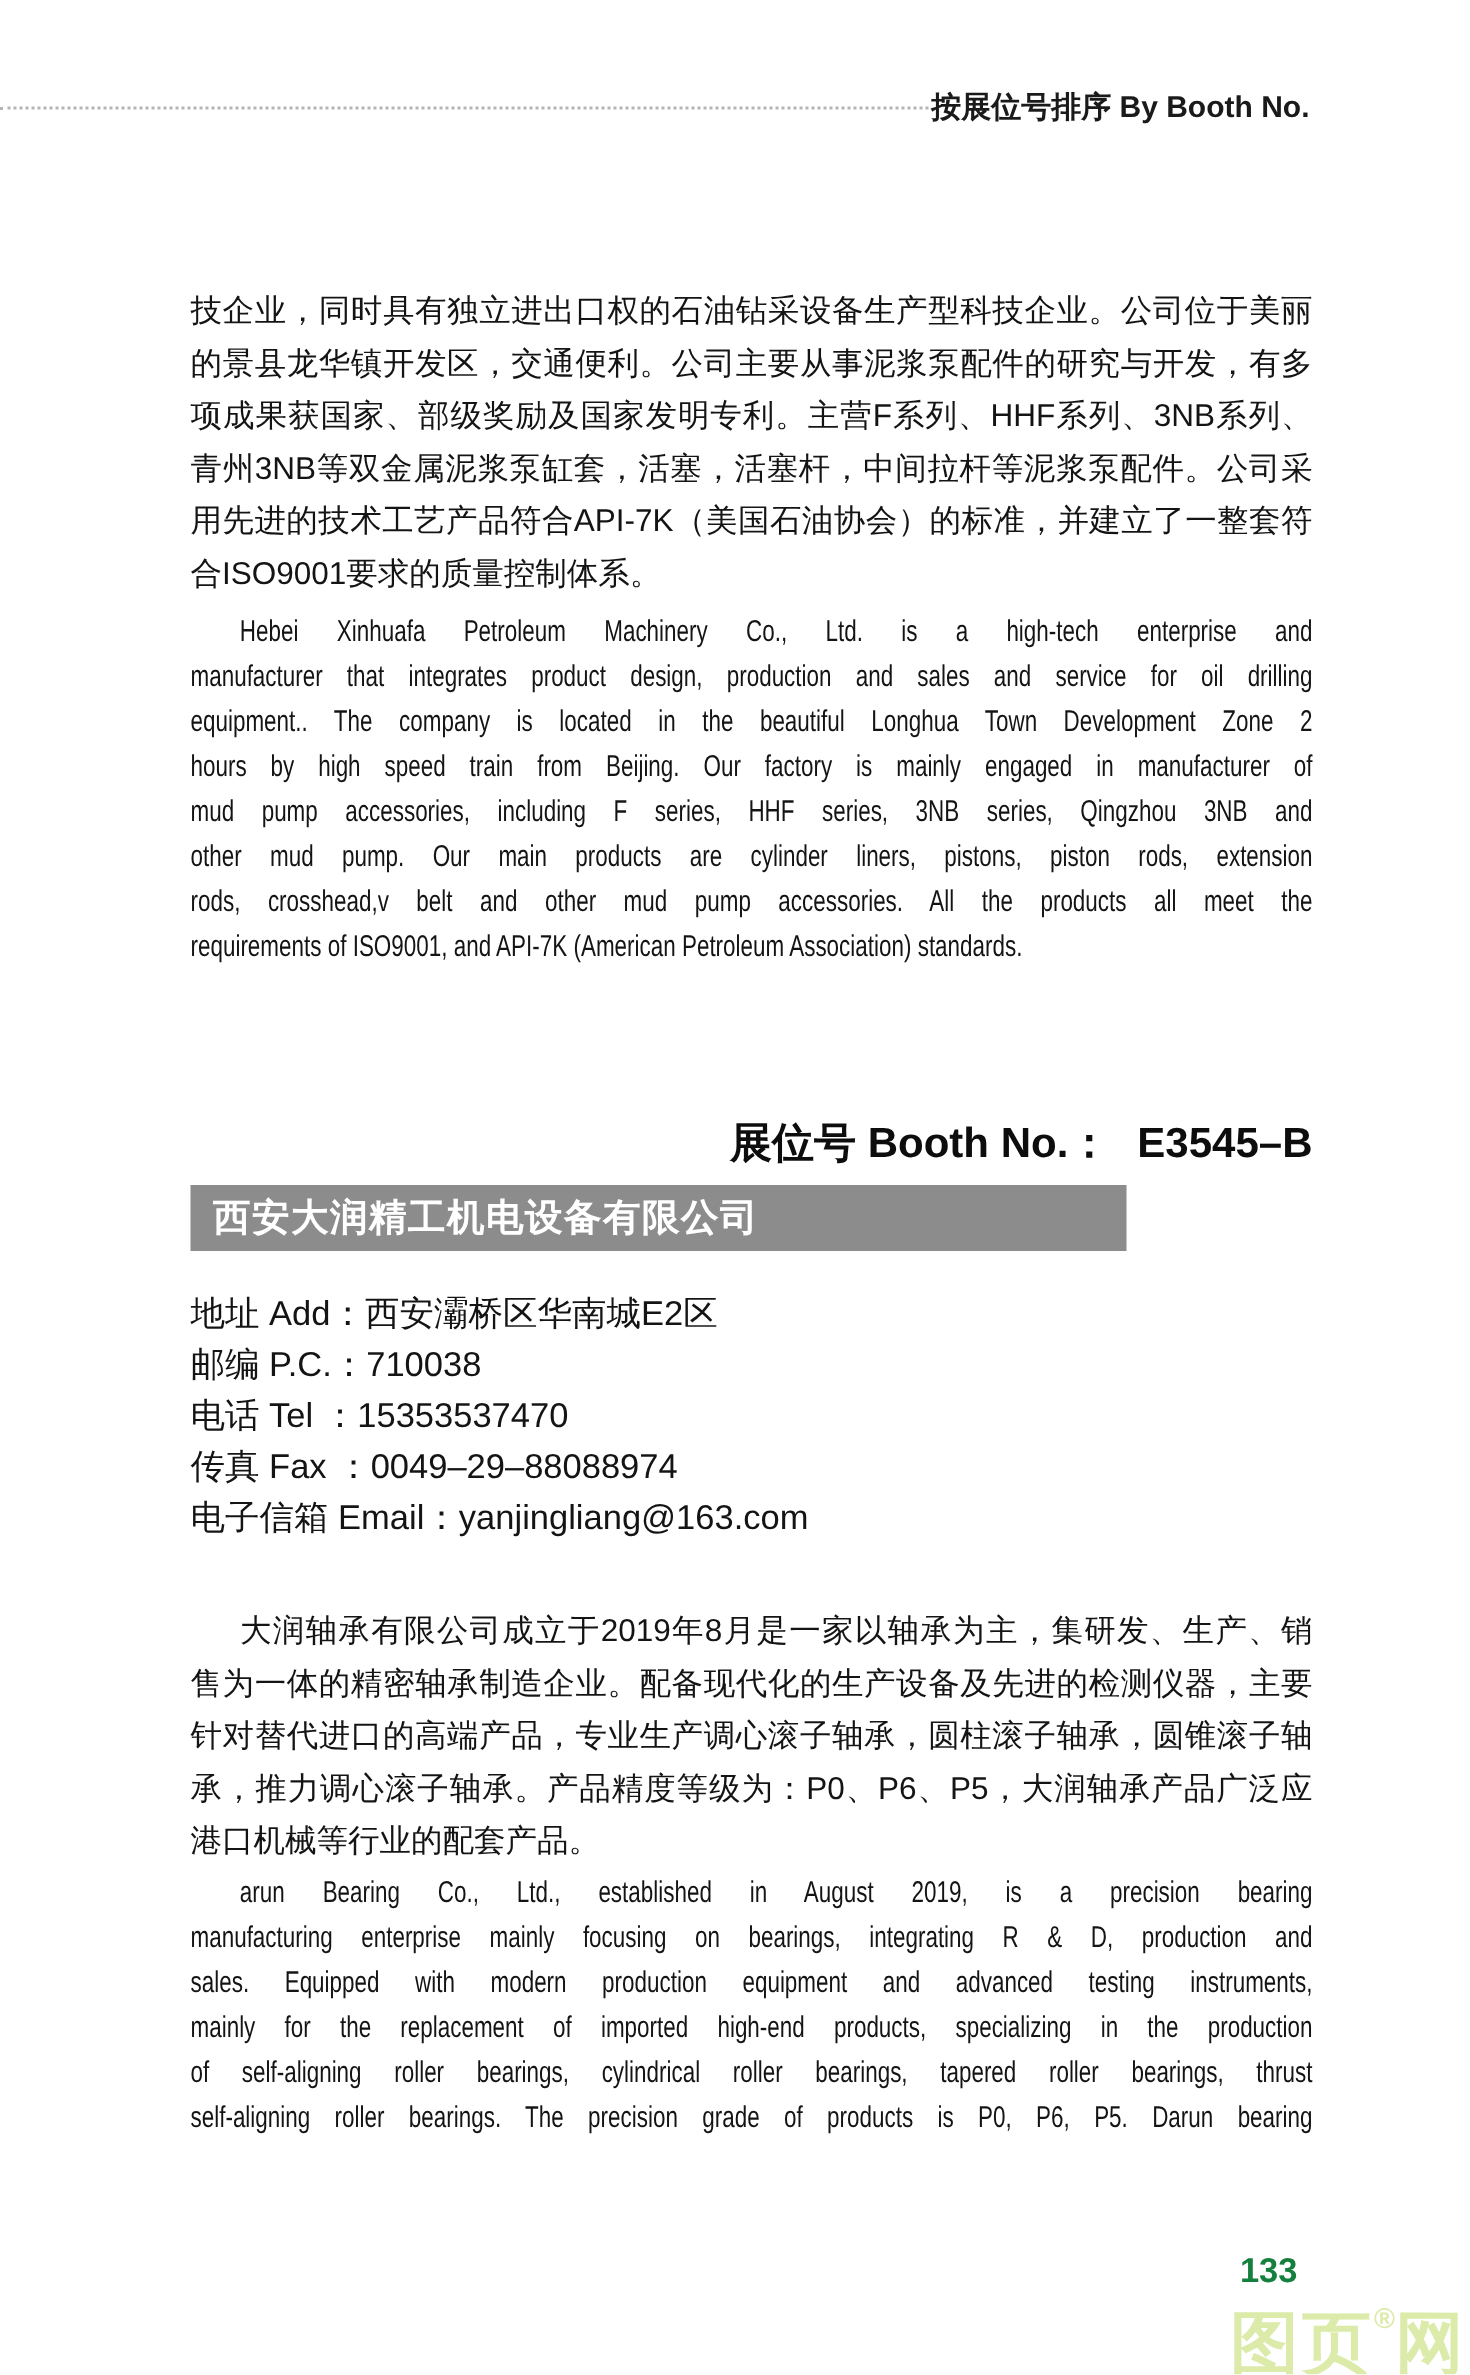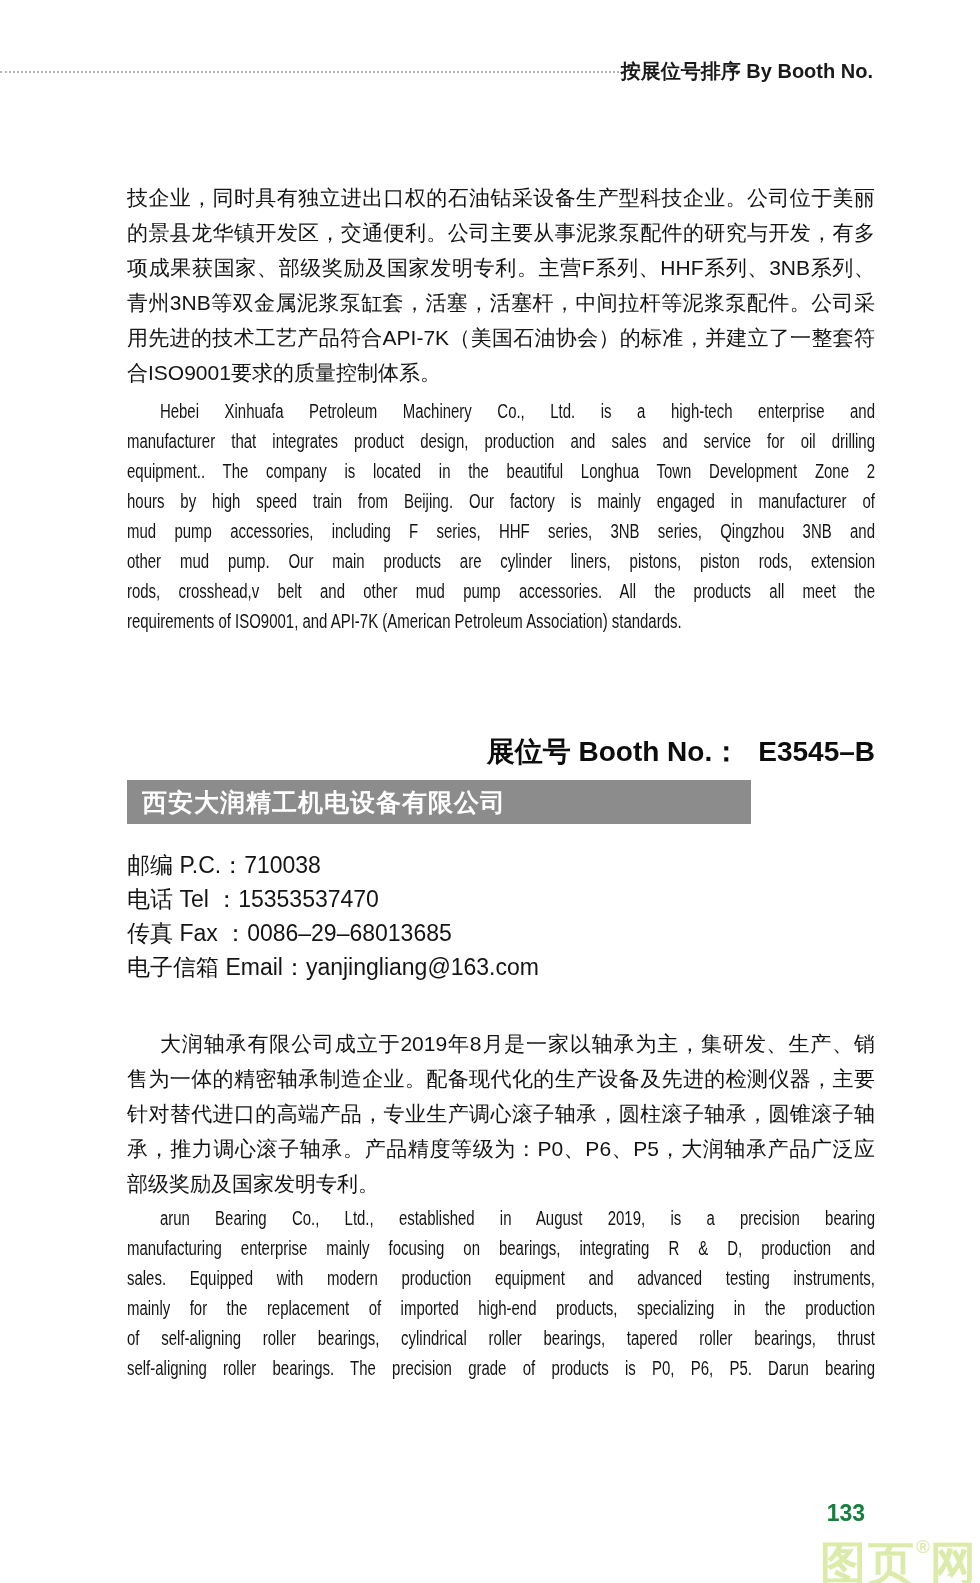--- a/index.html
+++ b/index.html
@@ -14,21 +14,21 @@
   }
   
   .header {
     position:absolute; top:58px; left:0; right:107px;
     display:flex; align-items:center; gap:2px;
   }
   .header-rule { flex:1; height:0; border-top:2px dotted #b5b5b5; }
   .header-text { font-size:20px; font-weight:600; white-space:nowrap; color:#1a1a1a; }
 
   
-  .content { position:absolute; left:127px; top:180px; width:748px; }
+  .content { position:absolute; left:127px; top:190px; width:748px; }
 
   .para .jline { text-align:justify; text-align-last:justify; }
   .para .jline.last { text-align-last:left; }
 
   .para.cn { font-size:21px; line-height:35px; color:#141414; }
   .para.cn.indent .jline:first-child { text-indent:33px; }
 
   .para.en { font-size:20px; line-height:30px; margin-top:6px; color:#141414; }
   .para.en .jline { width:1000px; transform:scaleX(0.748); transform-origin:left top; }
   .para.en.indent .jline:first-child { text-indent:44px; }
@@ -97,39 +97,42 @@
     <div class="booth-line">
       <span>展位号 Booth No.：</span><span class="booth-value">E3545–B</span>
     </div>
 
     <div class="banner">
       <span>西安大润精工机电设备有限公司</span>
     </div>
 
     <div class="contacts">
       <div class="contact-row">
+        <span>地址 Add：</span><span>西安灞桥区华南城E2区</span>
+      </div>
+      <div class="contact-row">
         <span>邮编 P.C.：</span><span>710038</span>
       </div>
       <div class="contact-row">
         <span>电话 Tel ：</span><span>15353537470</span>
       </div>
       <div class="contact-row">
-        <span>传真 Fax ：</span><span>0086–29–68013685</span>
+        <span>传真 Fax ：</span><span>0049–29–88088974</span>
       </div>
       <div class="contact-row">
         <span>电子信箱 Email：</span><span>yanjingliang@163.com</span>
       </div>
     </div>
 
     <div class="para cn indent company-cn">
         <div class="jline">大润轴承有限公司成立于2019年8月是一家以轴承为主，集研发、生产、销</div>
         <div class="jline">售为一体的精密轴承制造企业。配备现代化的生产设备及先进的检测仪器，主要</div>
         <div class="jline">针对替代进口的高端产品，专业生产调心滚子轴承，圆柱滚子轴承，圆锥滚子轴</div>
         <div class="jline">承，推力调心滚子轴承。产品精度等级为：P0、P6、P5，大润轴承产品广泛应</div>
-        <div class="jline last">部级奖励及国家发明专利。</div>
+        <div class="jline last">港口机械等行业的配套产品。</div>
       </div>
 
     <div class="para en indent company-en">
         <div class="jline">arun Bearing Co., Ltd., established in August 2019, is a precision bearing</div>
         <div class="jline">manufacturing enterprise mainly focusing on bearings, integrating R &amp; D, production and</div>
         <div class="jline">sales. Equipped with modern production equipment and advanced testing instruments,</div>
         <div class="jline">mainly for the replacement of imported high-end products, specializing in the production</div>
         <div class="jline">of self-aligning roller bearings, cylindrical roller bearings, tapered roller bearings, thrust</div>
         <div class="jline">self-aligning roller bearings. The precision grade of products is P0, P6, P5. Darun bearing</div>
       </div>

